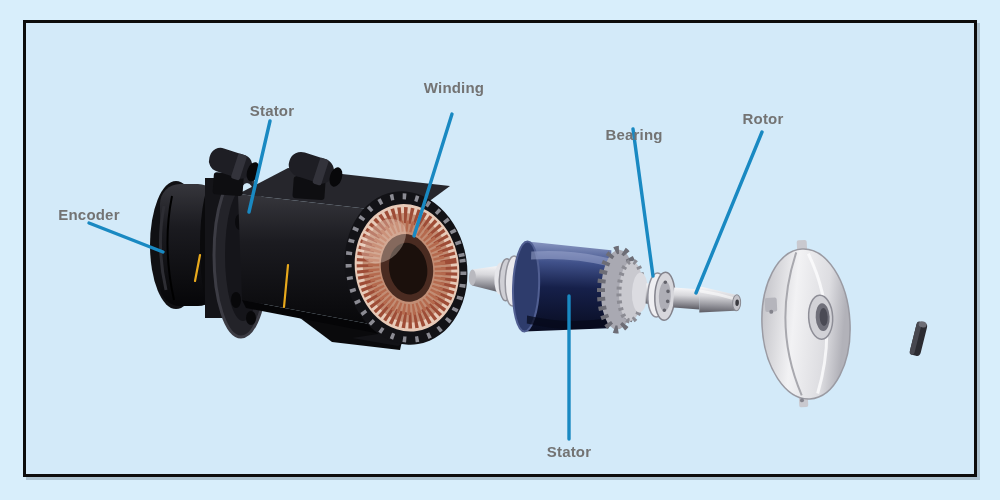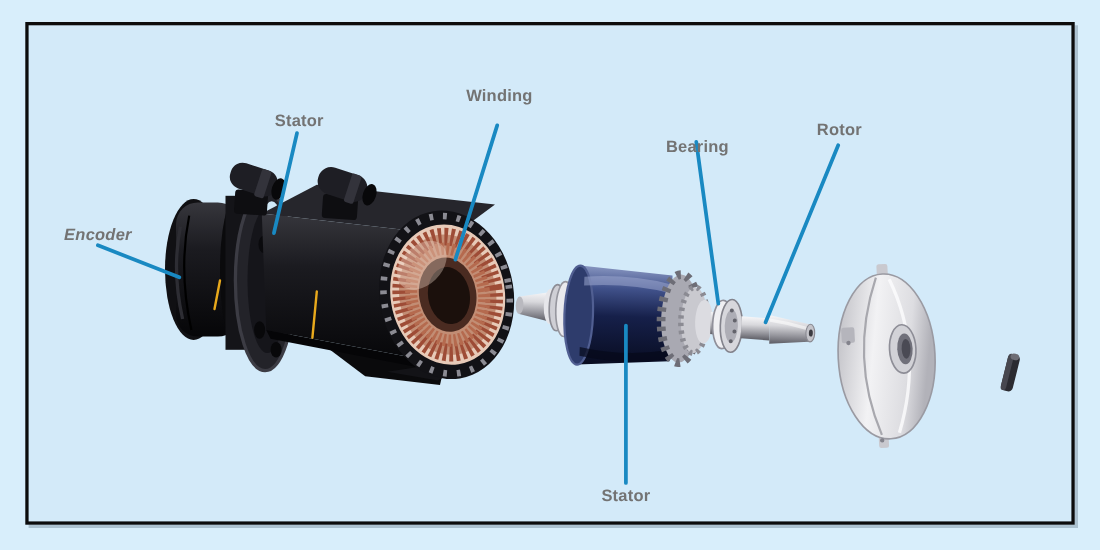--- a/index.html
+++ b/index.html
@@ -12,21 +12,21 @@
     position:absolute;left:23px;top:20px;width:948px;height:451px;
     background:#d3eaf9;border:3px solid #0c0c0c;
     box-shadow:3px 3px 0 rgba(120,140,155,.45);
   }
   .art{position:absolute;left:0;top:0;width:1000px;height:500px;}
   .part-label{
     position:absolute;transform:translate(-50%,-50%);
     font-size:15px;font-weight:700;color:#737373;letter-spacing:.2px;
     white-space:nowrap;user-select:none;
   }
-  .lbl-encoder{left:89px;top:214px;font-style:italic;}
+  .lbl-encoder{left:89px;top:214px;}
   .lbl-stator{left:272px;top:110px;}
   .lbl-winding{left:454px;top:87px;}
   .lbl-bearing{left:634px;top:102px;margin-top:32px;}
   .lbl-shaft{left:763px;top:118px;}
   .lbl-rotor{left:569px;top:451px;}
 </style>
 </head>
 <body>
 
 <div class="frame"></div>

